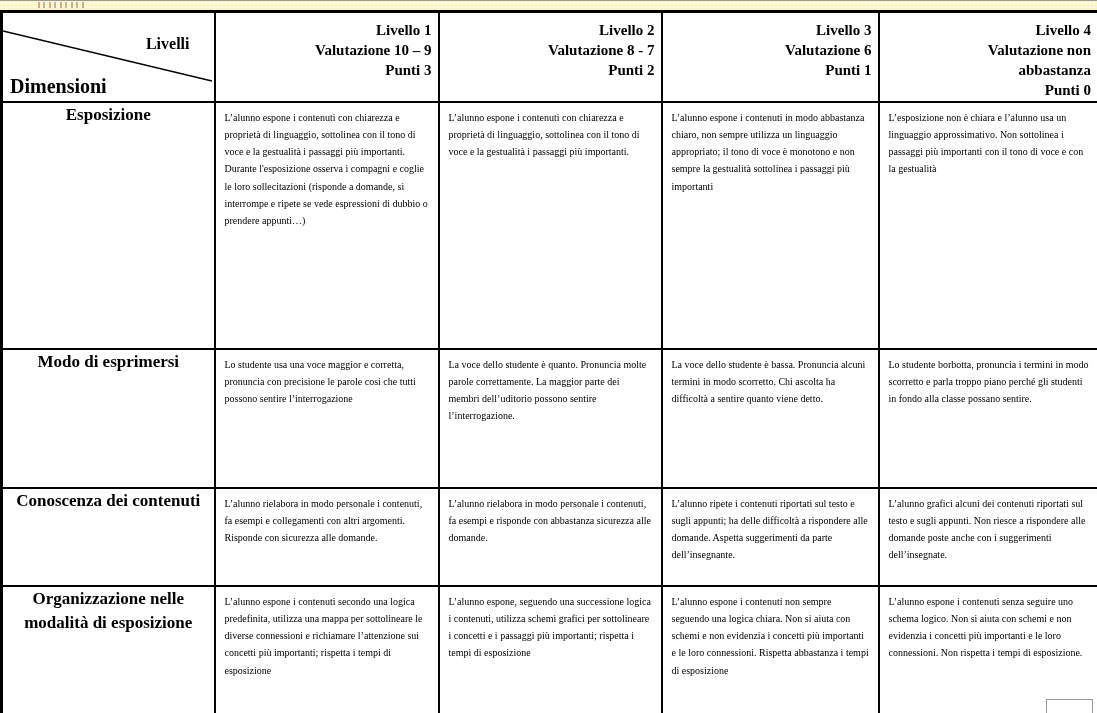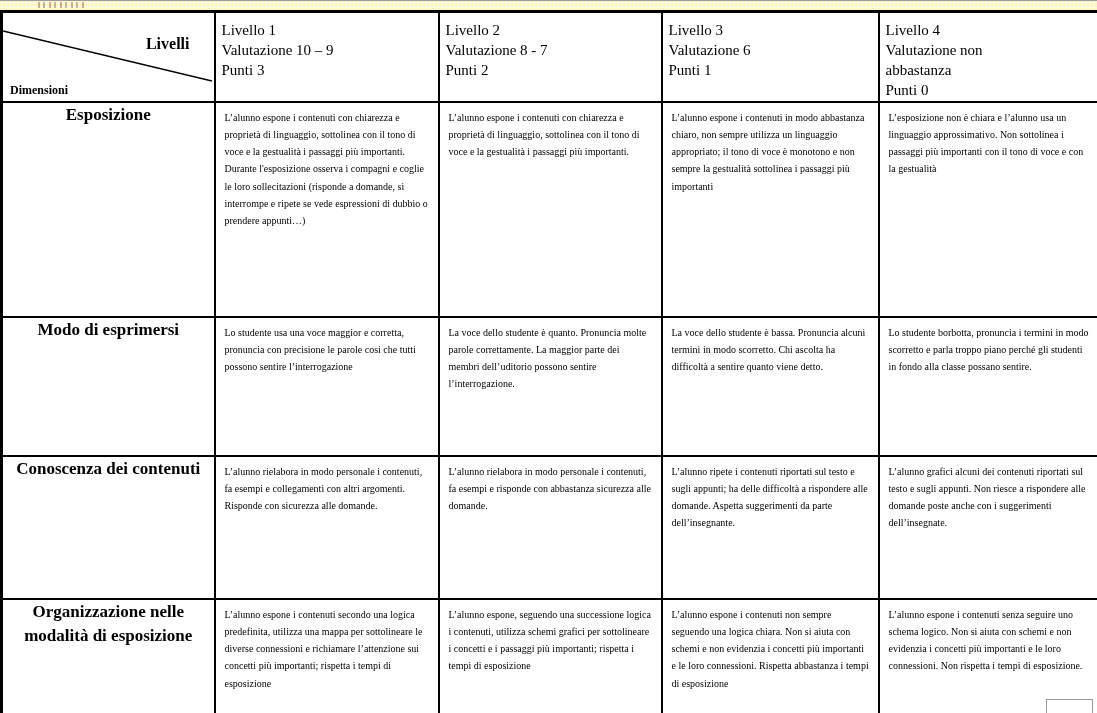--- a/index.html
+++ b/index.html
@@ -43,39 +43,39 @@
   table.rubric td {
     border: 2px solid #000000;
     vertical-align: top;
     box-sizing: border-box;
     overflow: hidden;
   }
   table.rubric { border: 3px solid #000000; }
 
   
   td.header-cell {
-    text-align: left;
-    font-weight: normal;
+    text-align: right;
+    font-weight: bold;
     font-size: 15px;
     line-height: 20px;
     padding: 7px 6px 0 6px;
   }
   td.corner-cell { position: relative; padding: 0; }
   .corner-livelli {
     position: absolute;
     top: 22px; right: 24px;
     font-weight: bold;
     font-size: 16px;
     text-align: right;
   }
   .corner-dimensioni {
     position: absolute;
     bottom: 3px; left: 7px;
     font-weight: bold;
-    font-size: 12px;
+    font-size: 20px;
   }
   .corner-svg { position: absolute; left: 0; top: 0; }
 
   
   td.row-label {
     text-align: center;
     vertical-align: middle;
     font-weight: bold;
     font-size: 17px;
     line-height: 24px;
@@ -143,37 +143,37 @@
         <div></div>
       </td>
       <td class="header-cell">
         <div>Livello 4</div>
         <div>Valutazione non</div>
         <div>abbastanza</div>
         <div>Punti 0</div>
       </td>
     </tr>
 
-    <tr style="height:215px">
+    <tr style="height:247px">
       <td class="row-label">Esposizione</td>
       <td class="body-cell">L’alunno espone i contenuti con chiarezza e proprietà di linguaggio, sottolinea con il tono di voce e la gestualità i passaggi più importanti. Durante l'esposizione osserva i compagni e coglie le loro sollecitazioni (risponde a domande, si interrompe e ripete se vede espressioni di dubbio o prendere appunti…)</td>
       <td class="body-cell">L’alunno espone i contenuti con chiarezza e proprietà di linguaggio, sottolinea con il tono di voce e la gestualità i passaggi più importanti.</td>
       <td class="body-cell">L’alunno espone i contenuti in modo abbastanza chiaro, non sempre utilizza un linguaggio appropriato; il tono di voce è monotono e non sempre la gestualità sottolinea i passaggi più importanti</td>
       <td class="body-cell">L’esposizione non è chiara e l’alunno usa un linguaggio approssimativo. Non sottolinea i passaggi più importanti con il tono di voce e con la gestualità</td>
     </tr>
 
     <tr style="height:139px">
       <td class="row-label">Modo di esprimersi</td>
       <td class="body-cell">Lo studente usa una voce maggior e corretta, pronuncia con precisione le parole cosi che tutti possono sentire l’interrogazione</td>
       <td class="body-cell">La voce dello studente è quanto. Pronuncia molte parole correttamente. La maggior parte dei membri dell’uditorio possono sentire l’interrogazione.</td>
       <td class="body-cell">La voce dello studente è bassa. Pronuncia alcuni termini in modo scorretto.  Chi ascolta ha difficoltà a sentire quanto viene detto.</td>
       <td class="body-cell">Lo studente borbotta, pronuncia i termini in modo scorretto e parla troppo piano perché gli studenti in fondo alla classe possano sentire.</td>
     </tr>
 
-    <tr style="height:143px">
+    <tr style="height:98px">
       <td class="row-label">Conoscenza dei contenuti</td>
       <td class="body-cell">L’alunno rielabora in modo personale i contenuti, fa esempi e collegamenti con altri argomenti. Risponde con sicurezza alle domande.</td>
       <td class="body-cell">L’alunno rielabora in modo personale i contenuti, fa esempi e risponde con abbastanza sicurezza alle domande.</td>
       <td class="body-cell">L’alunno ripete i contenuti riportati sul testo e sugli appunti; ha delle difficoltà a rispondere alle domande. Aspetta suggerimenti da parte dell’insegnante.</td>
       <td class="body-cell">L’alunno grafici alcuni dei contenuti  riportati sul testo e sugli appunti. Non riesce a rispondere alle domande poste anche con i suggerimenti dell’insegnate.</td>
     </tr>
 
     <tr style="height:162px">
       <td class="row-label">Organizzazione nelle modalità di esposizione</td>
       <td class="body-cell">L’alunno espone i contenuti secondo una logica predefinita, utilizza una mappa per sottolineare le diverse connessioni e  richiamare l’attenzione sui concetti più importanti; rispetta i tempi di esposizione</td>

